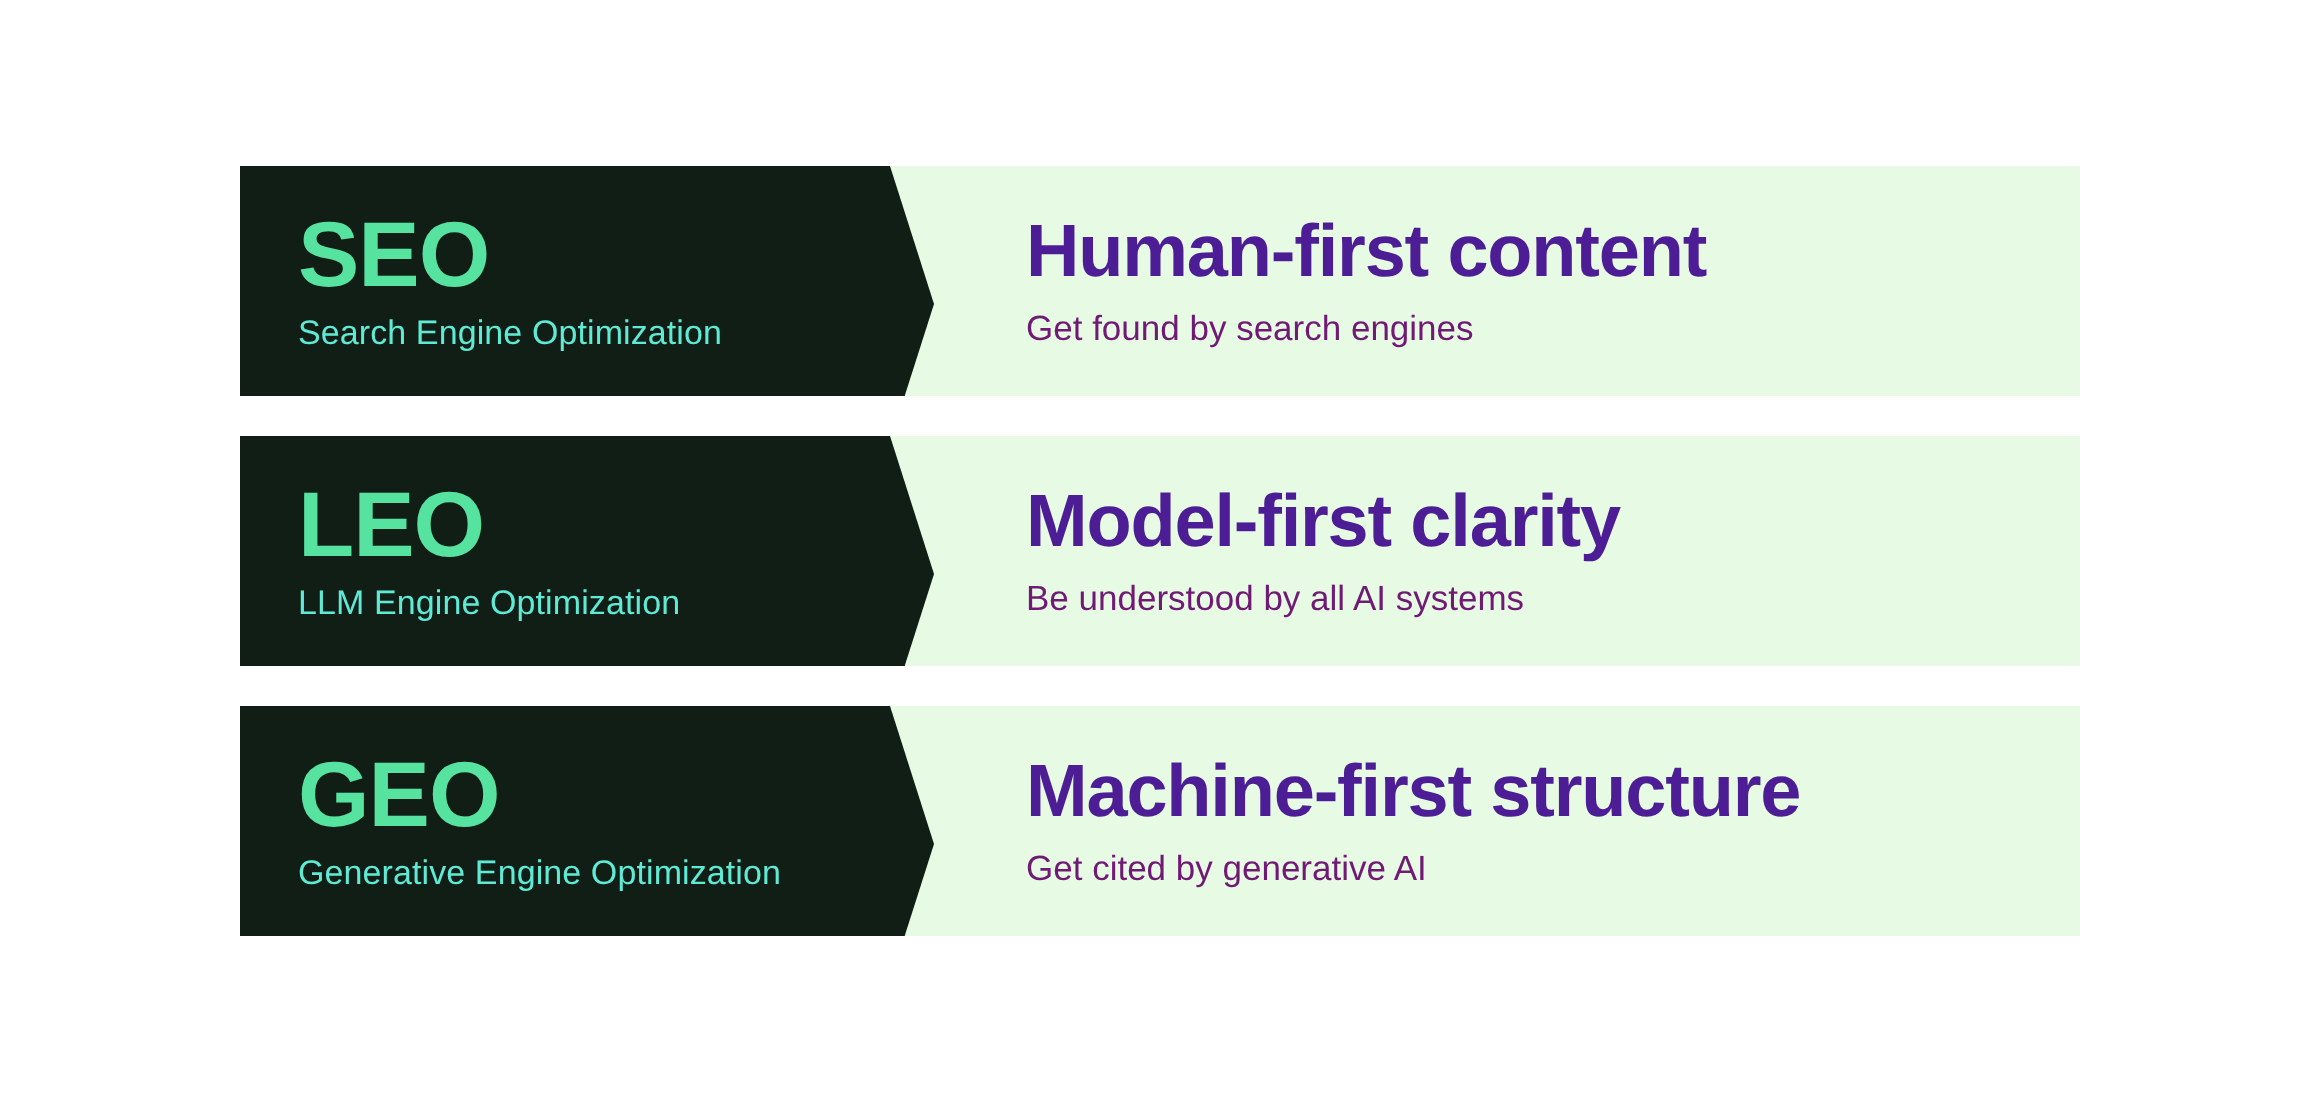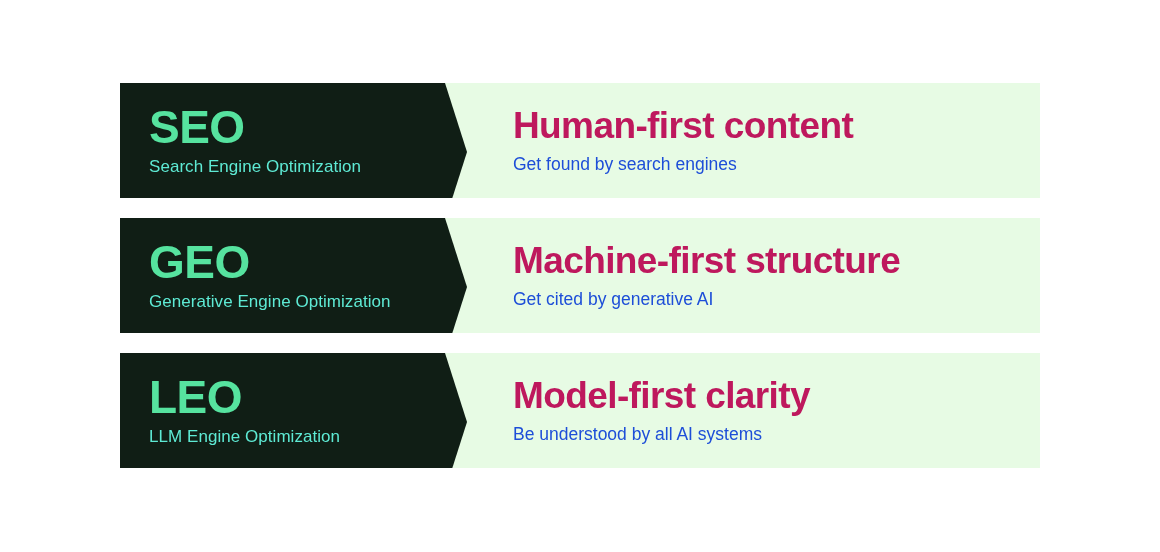--- a/index.html
+++ b/index.html
@@ -77,31 +77,31 @@
     left: 393px;
     top: 0;
     height: 115px;
     right: 14px;
     display: flex;
     flex-direction: column;
     justify-content: center;
   }
 
   .headline {
-    color: #be185d;
+    color: #4c1d95;
     font-size: 37px;
     font-weight: 700;
     letter-spacing: -0.6px;
     line-height: 1.05;
     margin: 0 0 9px 0;
     white-space: nowrap;
   }
 
   .subline {
-    color: #1d4ed8;
+    color: #701a75;
     font-size: 17.5px;
     font-weight: 400;
     line-height: 1.15;
     margin: 0;
     white-space: nowrap;
   }
 </style>
 </head>
 <body>
 
@@ -116,36 +116,36 @@
     </div>
     <div class="detail">
       <div class="headline">Human-first content</div>
       <div class="subline">Get found by search engines</div>
     </div>
   </div>
 
   <div class="row">
     <div class="chevron">
       <div class="chevron-inner">
+        <div class="acronym">LEO</div>
+        <div class="acronym-expanded">LLM Engine Optimization</div>
+      </div>
+    </div>
+    <div class="detail">
+      <div class="headline">Model-first clarity</div>
+      <div class="subline">Be understood by all AI systems</div>
+    </div>
+  </div>
+
+  <div class="row">
+    <div class="chevron">
+      <div class="chevron-inner">
         <div class="acronym">GEO</div>
         <div class="acronym-expanded">Generative Engine Optimization</div>
       </div>
     </div>
     <div class="detail">
       <div class="headline">Machine-first structure</div>
       <div class="subline">Get cited by generative AI</div>
     </div>
   </div>
 
-  <div class="row">
-    <div class="chevron">
-      <div class="chevron-inner">
-        <div class="acronym">LEO</div>
-        <div class="acronym-expanded">LLM Engine Optimization</div>
-      </div>
-    </div>
-    <div class="detail">
-      <div class="headline">Model-first clarity</div>
-      <div class="subline">Be understood by all AI systems</div>
-    </div>
-  </div>
-
 </div>
 
 </body></html>

